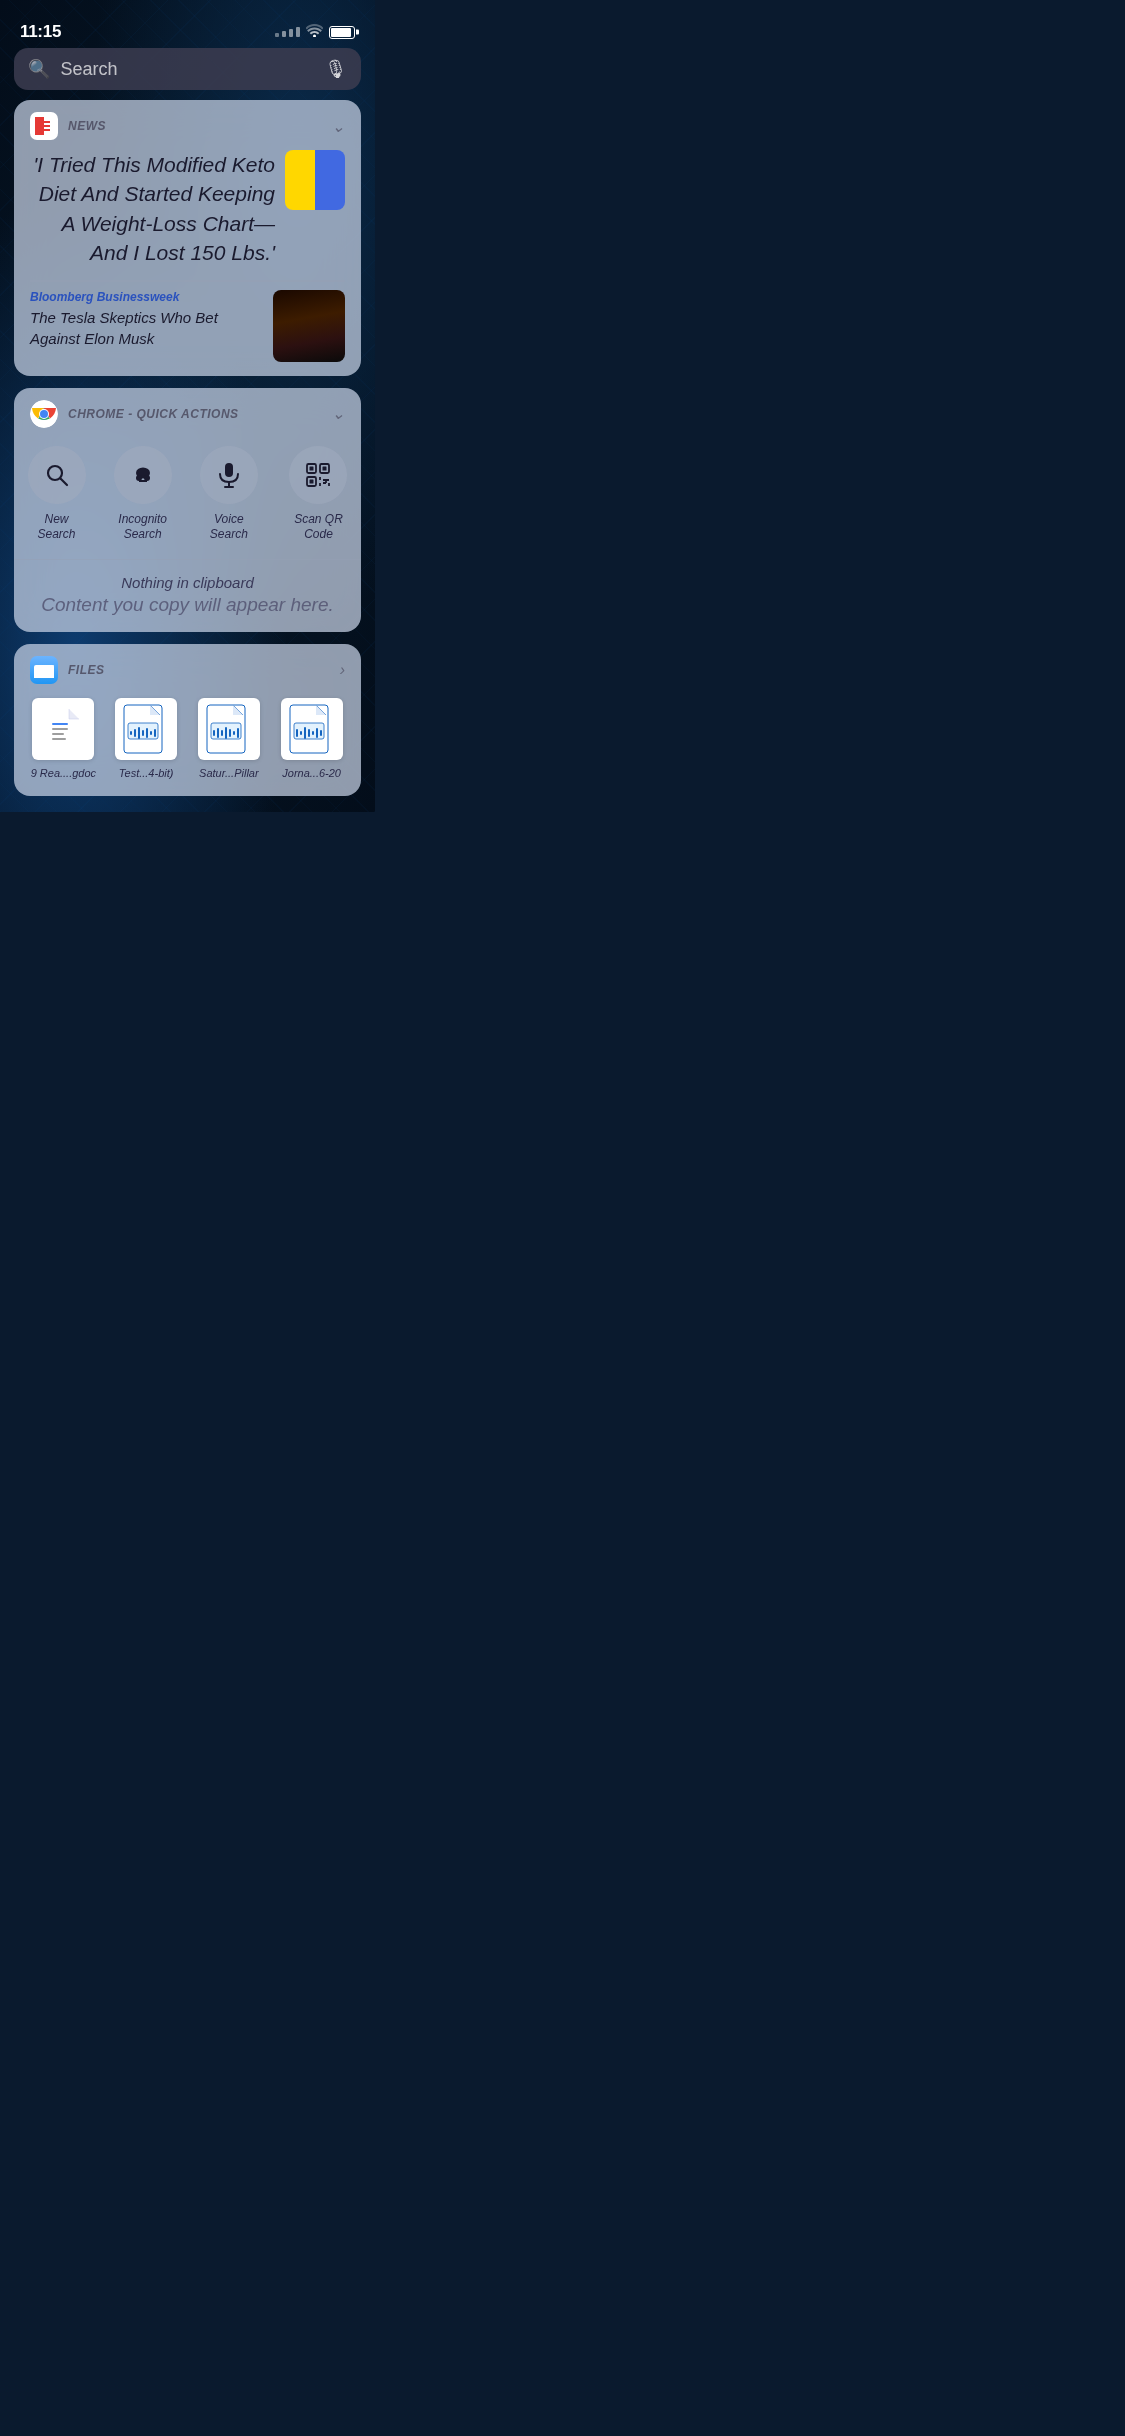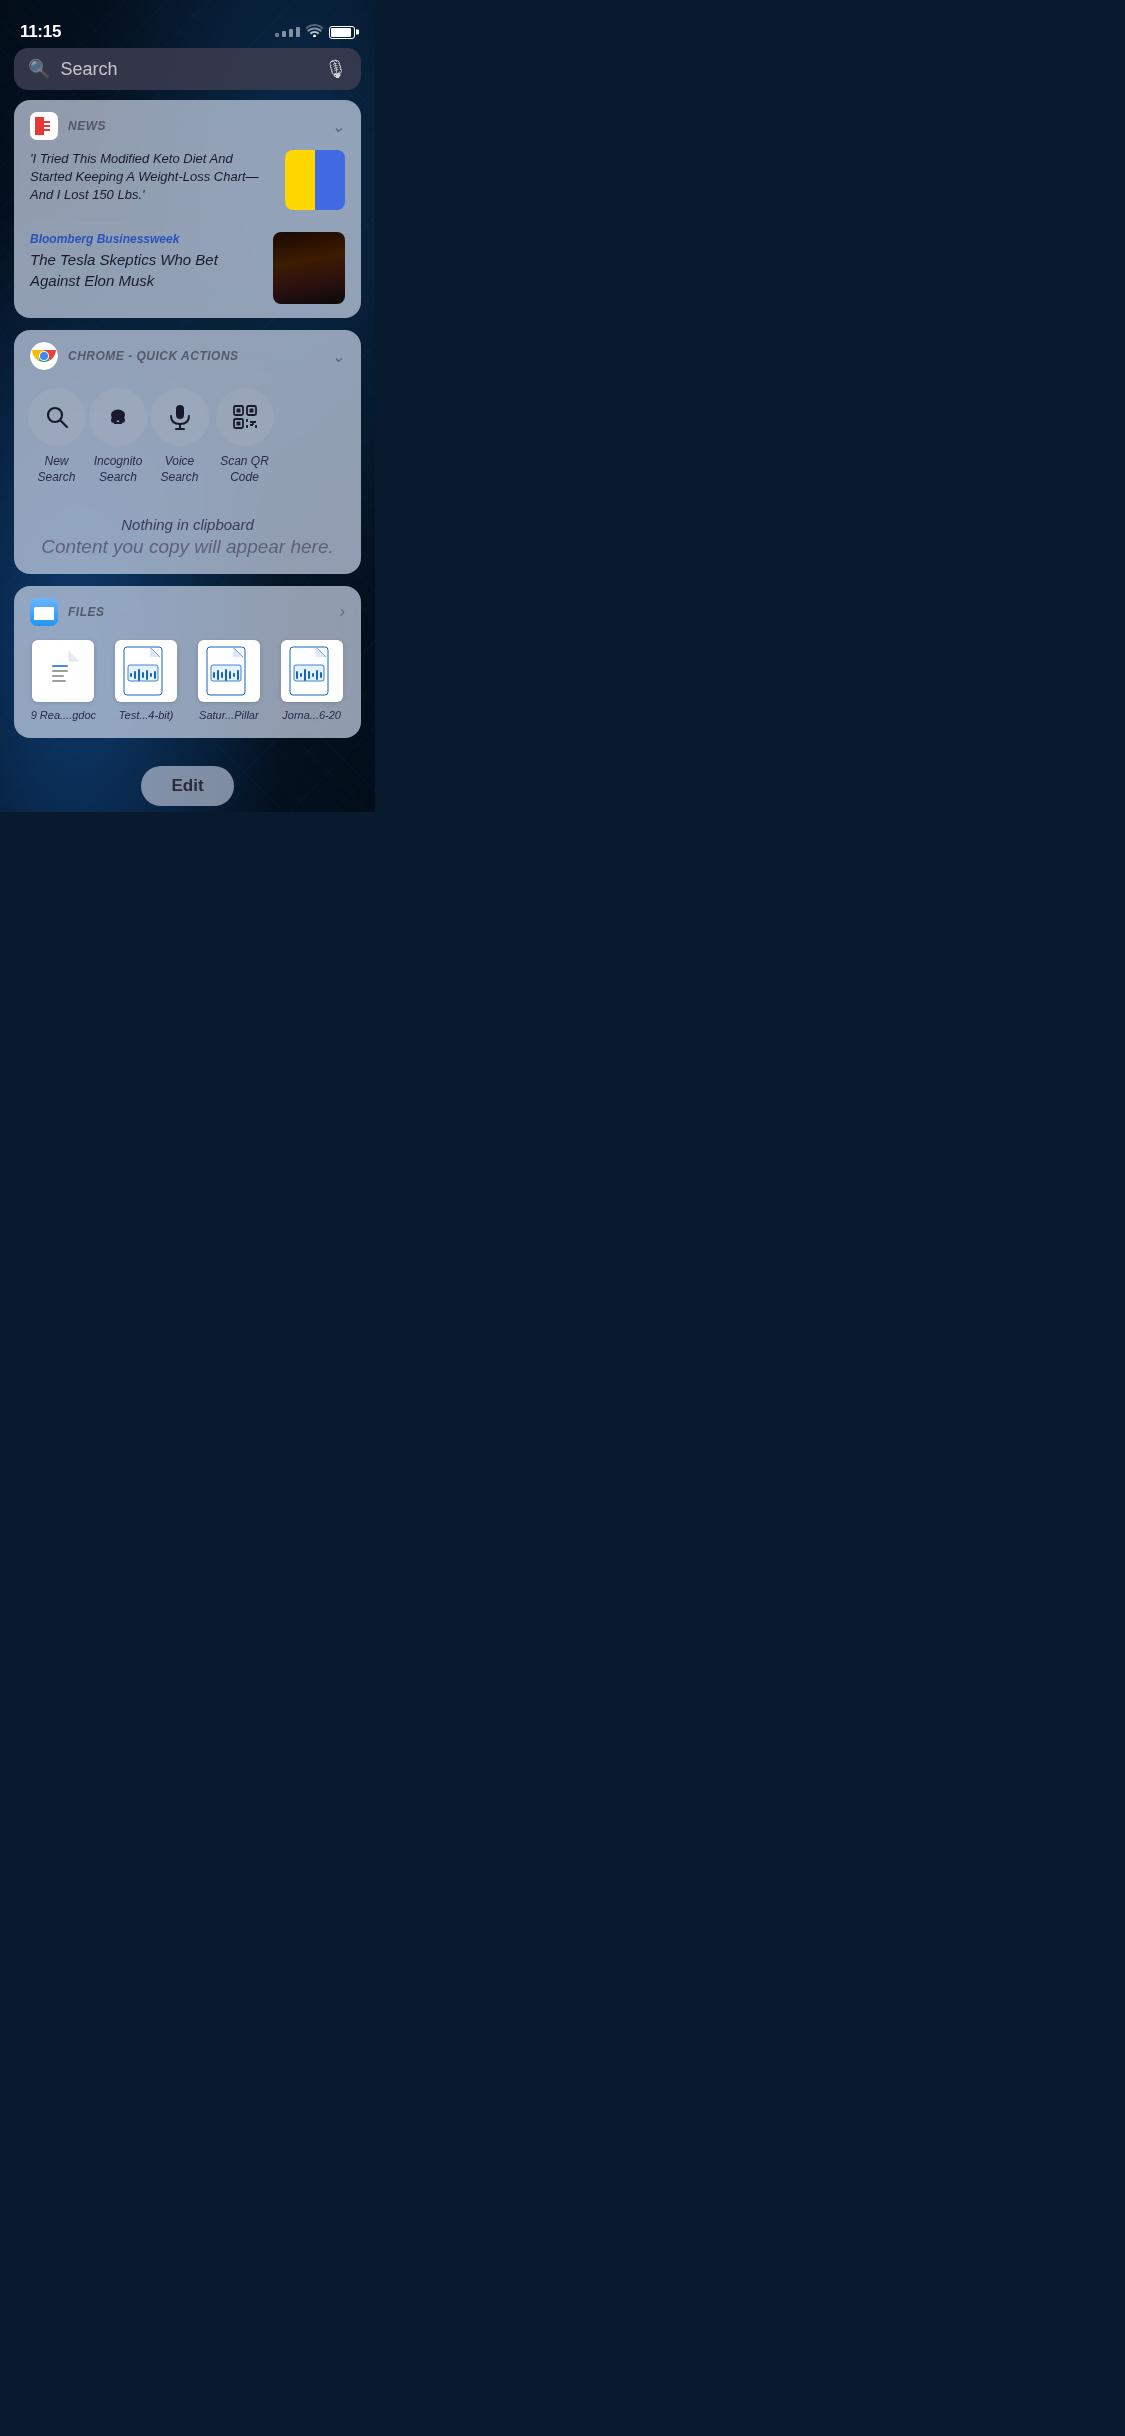--- a/index.html
+++ b/index.html
@@ -190,24 +190,25 @@
     .news-article {
       padding: 0 16px 12px;
       display: flex;
       justify-content: space-between;
       align-items: flex-start;
       gap: 10px;
     }
 
     .news-article-text {
       flex: 1;
-      font-size: 13px;
+      font-size: 21px;
       font-weight: 500;
       color: #1a1a2e;
       line-height: 1.4;
+      text-align: right;
     }
 
     .news-thumb {
       width: 60px;
       height: 60px;
       border-radius: 8px;
       background: linear-gradient(135deg, #ffd700 0%, #ff8c00 50%, #4169e1 50%, #1e90ff 100%);
       flex-shrink: 0;
       overflow: hidden;
       display: flex;
@@ -272,21 +273,21 @@
     .chrome-icon {
       width: 28px;
       height: 28px;
       border-radius: 50%;
       flex-shrink: 0;
       overflow: hidden;
     }
 
     .chrome-actions {
       display: flex;
-      justify-content: flex-start;
+      justify-content: space-between;
       padding: 8px 10px 16px;
     }
 
     .action-item {
       display: flex;
       flex-direction: column;
       align-items: center;
       gap: 8px;
       cursor: pointer;
     }

